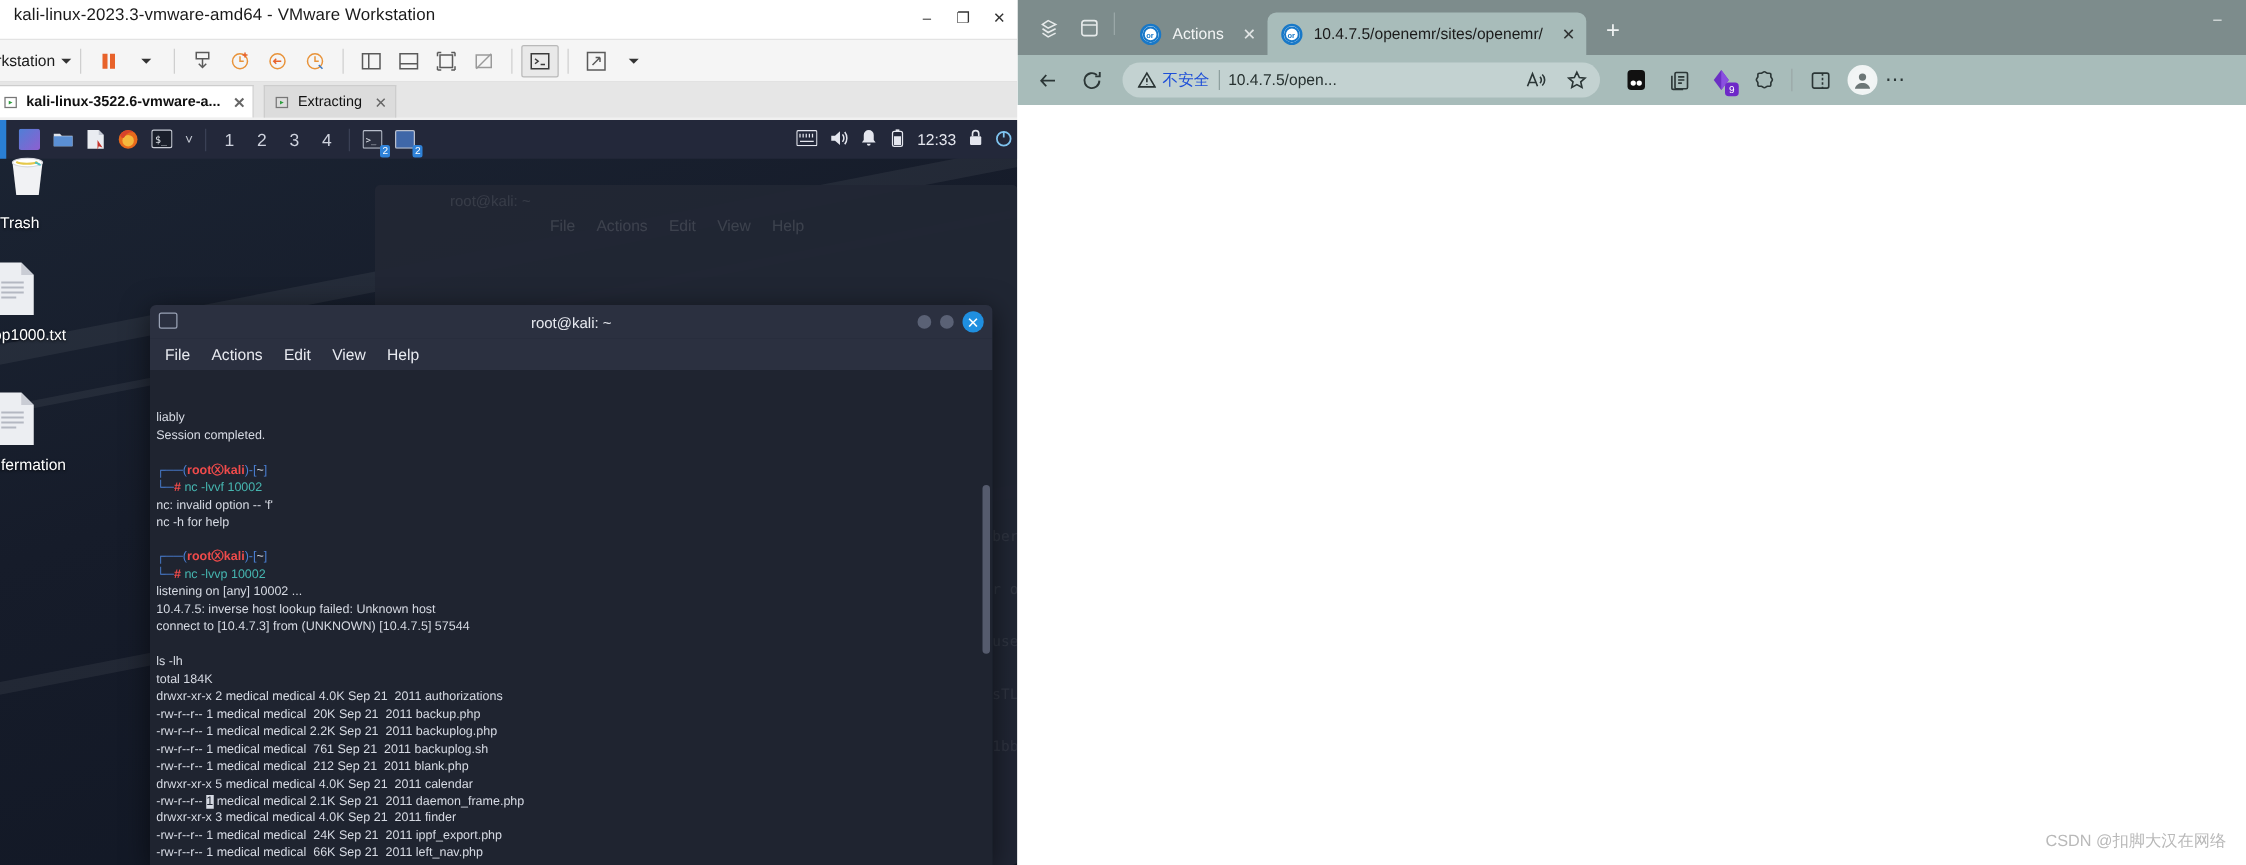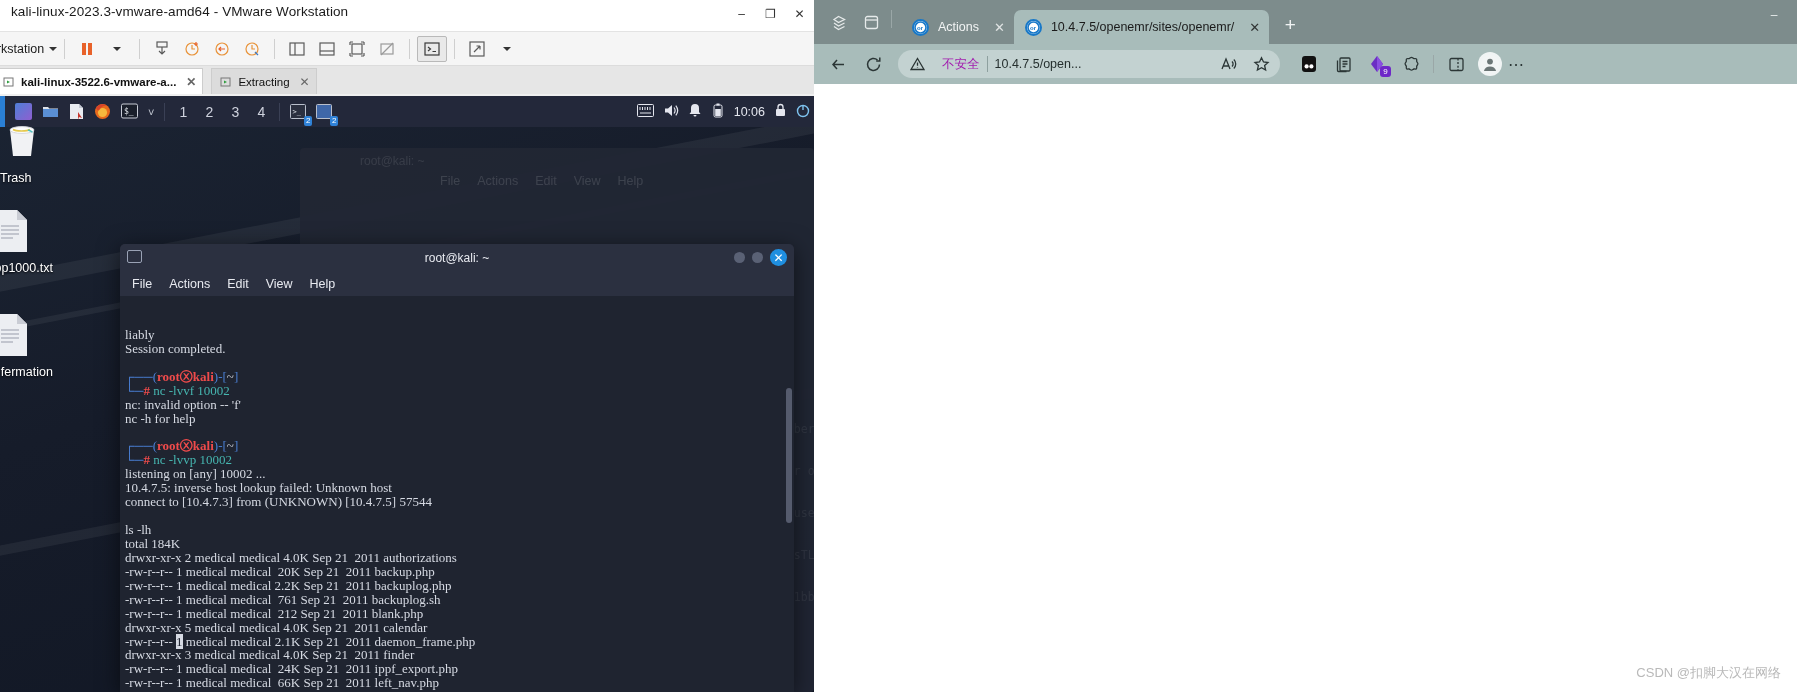--- a/index.html
+++ b/index.html
@@ -52,21 +52,21 @@
   .term { position: absolute; left: 120px; top: 148px; width: 674px; height: 448px;
           background: #1f2430; border-radius: 5px 5px 0 0; box-shadow: 0 4px 22px rgba(0,0,0,.55); overflow: hidden; }
   .term-tb { height: 27px; background: #2b3040; display: flex; align-items: center; position: relative; }
   .term-title { flex: 1; text-align: center; color: #e8eaf0; font-size: 12px; }
   .term-tb-left { position: absolute; left: 7px; top: 6px; width: 15px; height: 13px; border: 1px solid #9aa2b5; border-radius: 2px; }
   .term-btns { position: absolute; right: 7px; display: flex; align-items: center; gap: 7px; }
   .tdot { width: 11px; height: 11px; border-radius: 50%; background: #5a6175; }
   .tclose { width: 17px; height: 17px; border-radius: 50%; background: #1f8fe0; color: #fff; font-size: 12px; display: flex; align-items: center; justify-content: center; }
   .term-menu { height: 25px; background: #2b3040; display: flex; align-items: center; gap: 17px; padding-left: 12px; color: #e8eaf0; font-size: 12.5px; }
   .term-body { position: relative; height: 396px; background: #1f2430; padding: 4px 0 0 5px;
-               font-family: Liberation Serif, serif; font-size: 13px; line-height: 13.95px; color: #d6dae3; white-space: pre; overflow: hidden; }
+               font-family: Liberation Sans, sans-serif; font-size: 10px; line-height: 13.95px; color: #d6dae3; white-space: pre; overflow: hidden; }
   .term-scroll { position: absolute; right: 2px; top: 92px; width: 6px; height: 135px; background: #555b6d; border-radius: 3px; }
   .c-red { color: #ef4b4b; font-weight: bold; }
   .c-blue { color: #4a7fd4; }
   .c-cyan { color: #46b6b0; }
   .c-white { color: #d6dae3; }
   .cursor-cell { background: #d6dae3; color: #1f2430; }
 
   
   .edge { position: absolute; left: 814px; top: 0; width: 983px; height: 692px; background: #ffffff; overflow: hidden; }
   .edge-tabstrip { height: 44px; background: #7d8c8c; position: relative; display: flex; align-items: flex-end; }
@@ -78,21 +78,21 @@
   .etab.active { background: #a8bcba; }
   .etab .tx { font-size: 13px; opacity: .85; margin-left: 6px; }
   .efav { width: 17px; height: 17px; border-radius: 50%; border: 2px solid #1878c8; background: #fff; display: flex; align-items: center; justify-content: center; font-size: 7px; color: #1878c8; font-weight: bold; flex: none; }
   .eplus { width: 28px; height: 28px; display: flex; align-items: center; justify-content: center; font-size: 19px; color: #f0f3f3; margin: 0 0 5px 7px; }
   .ewin { position: absolute; right: 6px; top: 2px; display: flex; gap: 2px; }
   .ewbtn { width: 34px; height: 26px; display: flex; align-items: center; justify-content: center; color: #e9eded; font-size: 12px; }
 
   .edge-navbar { height: 40px; background: #a8bcba; display: flex; align-items: center; padding: 0 8px; gap: 3px; }
   .nb-btn { width: 32px; height: 30px; display: flex; align-items: center; justify-content: center; color: #2b3636; }
   .omnibox { flex: 0 0 auto; width: 382px; height: 28px; background: #c3d2d1; border-radius: 14px; display: flex; align-items: center; padding: 0 6px 0 12px; gap: 7px; margin-left: 6px; }
-  .omni-warn { display: flex; align-items: center; gap: 17px; font-size: 12.5px; color: #a21caf; }
+  .omni-warn { display: flex; align-items: center; gap: 5px; font-size: 12.5px; color: #1d4ed8; }
   .omni-sep { width: 1px; height: 16px; background: #8ea09f; }
   .omni-url { font-size: 12.5px; color: #26302f; flex: 1; }
   .nb-right { display: flex; align-items: center; gap: 2px; margin-left: 10px; }
   .nb-icon { width: 32px; height: 30px; display: flex; align-items: center; justify-content: center; position: relative; color: #2b3636; }
   .ext-badge { position: absolute; right: 2px; bottom: 2px; background: #6e28c8; color: #fff; font-size: 8px; line-height: 11px; min-width: 11px; text-align: center; border-radius: 3px; }
   .avatar-circ { width: 24px; height: 24px; border-radius: 50%; background: #f0f4f4; display: flex; align-items: center; justify-content: center; }
   .edge-page { height: 608px; background: #ffffff; position: relative; }
   .watermark { position: absolute; right: 16px; bottom: 10px; font-size: 13px; color: #b9b9b9; }
 </style>
 </head>
@@ -306,21 +306,21 @@
                 <path d="M5.5 12a1.5 1.5 0 003 0" fill="#e4e6ee"></path>
               </svg>
           </span>
           <span>
             <svg width="14" height="15" viewBox="0 0 14 15">
                 <rect x="3" y="2" width="8" height="12" rx="1.5" fill="none" stroke="#e4e6ee"></rect>
                 <rect x="5.5" y="0.5" width="3" height="2" fill="#e4e6ee"></rect>
                 <rect x="4.2" y="6" width="5.6" height="7" fill="#e4e6ee"></rect>
               </svg>
           </span>
-          <span>10:06</span>
+          <span>12:33</span>
           <span>
             <svg width="13" height="15" viewBox="0 0 13 15">
                 <rect x="2" y="6" width="9" height="7" rx="1" fill="#e4e6ee"></rect>
                 <path d="M4 6V4a2.5 2.5 0 015 0v2" fill="none" stroke="#e4e6ee" stroke-width="1.3"></path>
               </svg>
           </span>
           <span>
             <svg width="14" height="15" viewBox="0 0 14 15">
                 <circle cx="7" cy="8" r="5.5" fill="none" stroke="#7fc4f0" stroke-width="1.4"></circle>
                 <path d="M7 2v5" stroke="#7fc4f0" stroke-width="1.4"></path>

